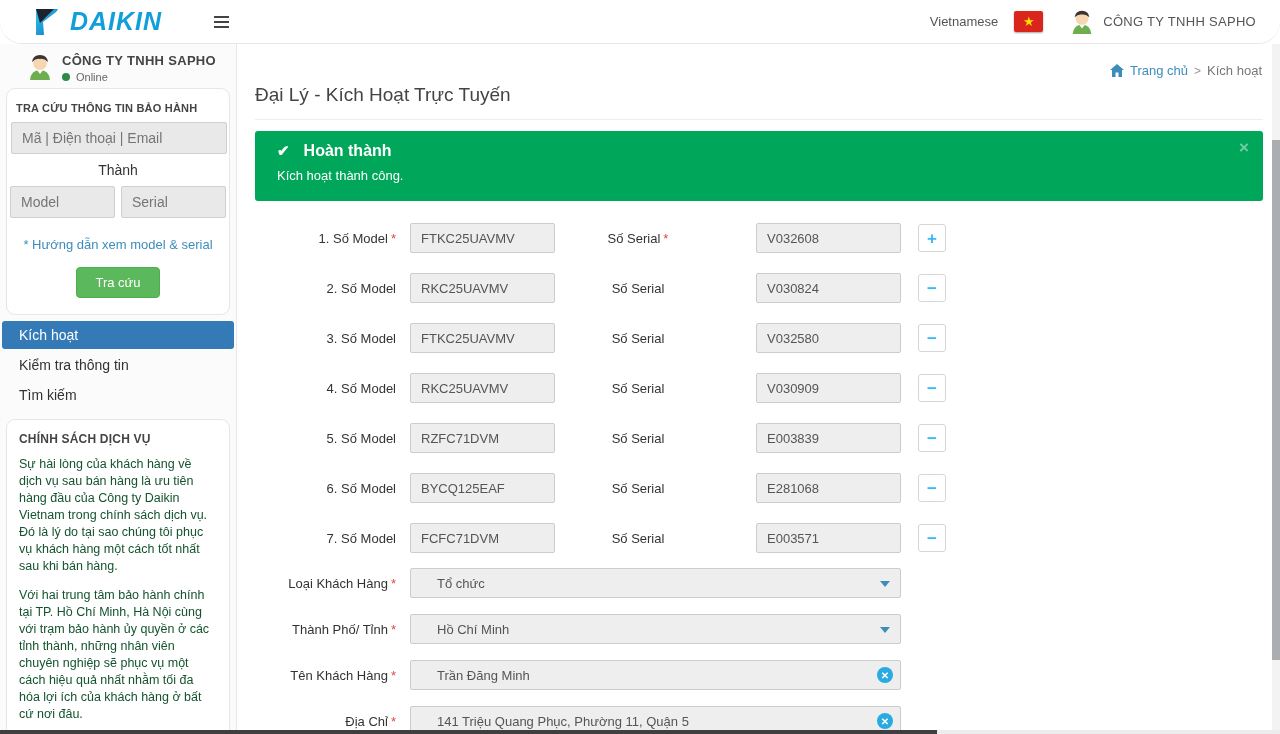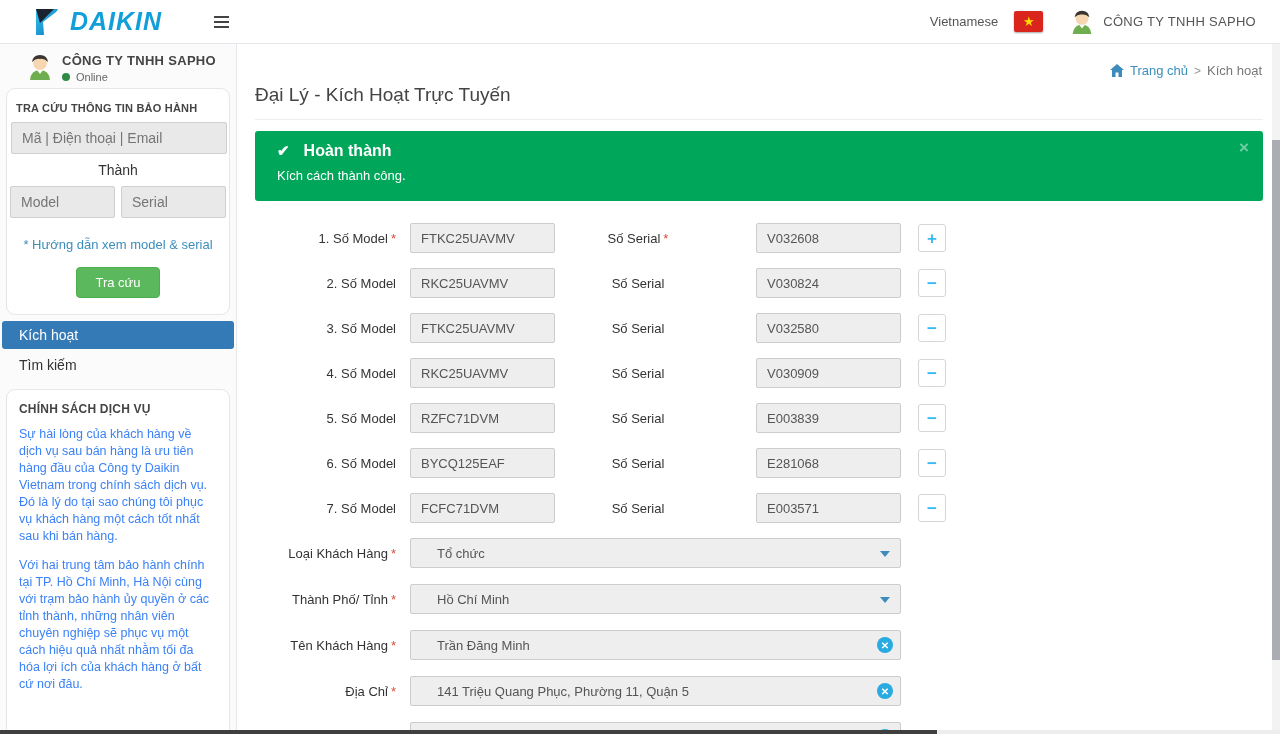--- a/index.html
+++ b/index.html
@@ -2,21 +2,21 @@
 <html><head>
 <meta charset="utf-8">
 <style>
   * { margin:0; padding:0; box-sizing:border-box; }
   html,body { width:1280px; height:734px; overflow:hidden; }
   body { font-family:"Liberation Sans", sans-serif; background:#fff; color:#333; }
   .screen { position:relative; width:1280px; height:734px; overflow:hidden; background:#fff; }
 
   
   .topbar { position:absolute; top:0; left:0; right:0; height:44px; background:#fff;
-            border-bottom:1px solid #e3e6ea; display:flex; align-items:center; z-index:5; }
+            border-bottom:1px solid #e3e6ea; display:flex; align-items:center; z-index:5;border-radius:22px; }
   .brand { display:flex; align-items:center; margin-left:34px; }
   .brand-text { font-size:25px; font-weight:bold; font-style:italic; color:#129fd9;
                 letter-spacing:1px; margin-left:6px; }
   .hamburger { margin-left:52px; cursor:pointer; display:flex; flex-direction:column; gap:3px; }
   .hamburger span { display:block; width:15px; height:2px; background:#444; }
   .topbar-right { margin-left:auto; margin-right:24px; display:flex; align-items:center; }
   .lang-label { font-size:13px; color:#555; }
   .flag { width:29px; height:21px; background:#da251d; margin-left:16px; display:flex;
           align-items:center; justify-content:center; border-radius:2px;
           box-shadow:0 1px 2px rgba(0,0,0,.35); color:#ffdd00; font-size:13px; }
@@ -51,21 +51,21 @@
   .search-btn { display:block; margin:15px auto 3px auto; background:#5cb85c; color:#fff;
                 border:1px solid #4cae4c; border-radius:4px; font-size:13px; padding:7px 18px;
                 cursor:pointer; font-family:"Liberation Sans",sans-serif; }
 
   .side-menu { margin-top:6px; }
   .menu-item { font-size:14px; color:#333; padding:6px 0 6px 17px; margin:2px 2px; border-radius:3px; cursor:pointer; }
   .menu-item.active { background:#337ab7; color:#fff; }
 
   .policy-card { margin-top:10px; padding:12px 12px 10px 12px; height:400px; }
   .policy-title { font-size:12px; font-weight:bold; color:#444; margin-bottom:10px; letter-spacing:.2px; }
-  .policy-card p { font-size:12.5px; color:#3b82f6; line-height:17px; margin-bottom:12px; }
+  .policy-card p { font-size:12.5px; color:#14532d; line-height:17px; margin-bottom:12px; }
 
   
   .main { position:absolute; top:44px; left:237px; right:0; bottom:0; background:#fff;
           padding:0 17px 0 18px; overflow:hidden; }
   .breadcrumb { position:absolute; top:19px; right:18px; display:flex; align-items:center;
                 font-size:13px; }
   .breadcrumb .home-ic { margin-right:6px; display:inline-flex; }
   .bc-home { color:#3c8dbc; text-decoration:none; }
   .bc-sep { color:#999; margin:0 6px; font-size:12px; }
   .bc-current { color:#777; }
@@ -76,21 +76,21 @@
   .alert-success { margin-top:11px; background:#00a65a; border-radius:3px; color:#fff;
                    padding:11px 20px 12px 22px; position:relative; height:70px; }
   .alert-head { display:flex; align-items:center; }
   .alert-check { font-size:15px; font-weight:bold; margin-right:14px; }
   .alert-title { font-size:16px; font-weight:bold; }
   .alert-msg { font-size:13px; margin-top:8px; }
   .alert-close { position:absolute; top:8px; right:14px; color:rgba(255,255,255,.45);
                  font-size:17px; font-weight:bold; cursor:pointer; line-height:1; }
 
   .form-area { margin-top:22px; }
-  .prow { display:flex; align-items:center; height:30px; margin-bottom:15px; }
+  .prow { display:flex; align-items:center; height:30px; margin-bottom:15px;margin-top:20px; }
   .plabel { width:155px; text-align:right; padding-right:14px; font-size:13px; color:#333; }
   .plabel2 { width:166px; text-align:center; padding-right:0; font-size:13px; color:#333; }
   .req { color:#dd4b39; margin-left:3px; }
   .f-input { width:145px; height:30px; background:#eee; border:1px solid #ccc; border-radius:2px;
              font-size:13px; color:#555; padding:0 10px; font-family:"Liberation Sans",sans-serif; }
   .f-input.serial { margin-left:35px; }
   .act-btn { width:28px; height:28px; margin-left:17px; background:#fff; border:1px solid #d6d6d6;
              border-radius:3px; color:#35baf6; font-size:17px; font-weight:bold; line-height:1;
              cursor:pointer; display:flex; align-items:center; justify-content:center;
              font-family:"Liberation Sans",sans-serif; }
@@ -177,20 +177,21 @@
       <div class="ms-row">
         <input class="s-input" type="text" placeholder="Model" style="">
         <input class="s-input" type="text" placeholder="Serial" style="">
       </div>
       <a class="guide-link" href="#">* Hướng dẫn xem model &amp; serial</a>
       <button class="search-btn">Tra cứu</button>
     </div>
 
     <nav class="side-menu">
       <div class="menu-item active">Kích hoạt</div>
+      <div class="menu-item">Kiểm tra thông tin</div>
       <div class="menu-item">Tìm kiếm</div>
     </nav>
 
     <div class="card policy-card">
       <div class="policy-title">CHÍNH SÁCH DỊCH VỤ</div>
       <p>Sự hài lòng của khách hàng về dịch vụ sau bán hàng là ưu tiên hàng đầu của Công ty Daikin Vietnam trong chính sách dịch vụ. Đó là lý do tại sao chúng tôi phục vụ khách hàng một cách tốt nhất sau khi bán hàng.</p>
       <p>Với hai trung tâm bảo hành chính tại TP. Hồ Chí Minh, Hà Nội cùng với trạm bảo hành ủy quyền ở các tỉnh thành, những nhân viên chuyên nghiệp sẽ phục vụ một cách hiệu quả nhất nhằm tối đa hóa lợi ích của khách hàng ở bất cứ nơi đâu.</p>
 
     </div>
   </aside>
@@ -209,21 +210,21 @@
     </div>
 
     <h1 class="page-title">Đại Lý - Kích Hoạt Trực Tuyến</h1>
     <div class="title-rule"></div>
 
     <div class="alert-success">
       <div class="alert-head">
         <span class="alert-check">✔</span>
         <span class="alert-title">Hoàn thành</span>
       </div>
-      <div class="alert-msg">Kích cách thành công.</div>
+      <div class="alert-msg">Kích hoạt thành công.</div>
       <span class="alert-close">×</span>
     </div>
 
     <div class="form-area">
 
       <div class="prow">
         <div class="plabel">
           <span>1.</span>&nbsp;<span>Số Model</span><span class="req">*</span>
         </div>
         <input class="f-input" type="text" value="FTKC25UAVMV" style="">

